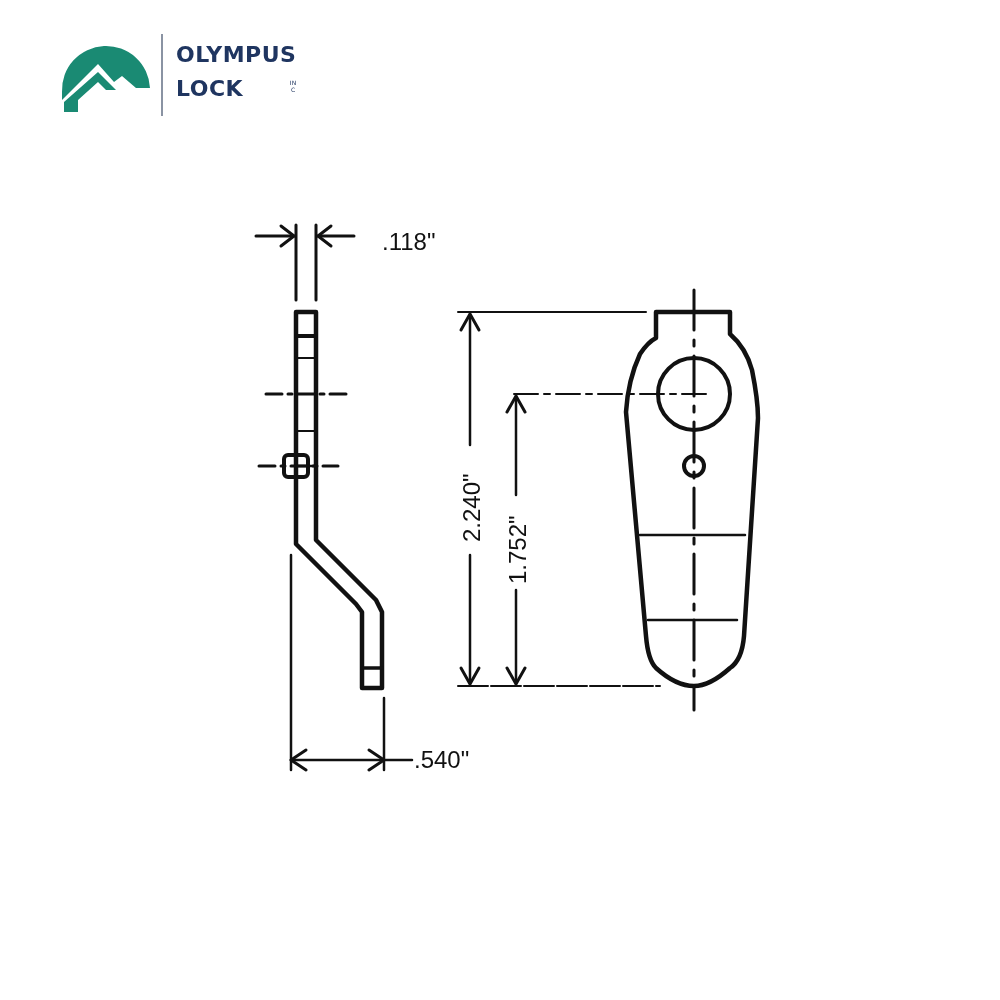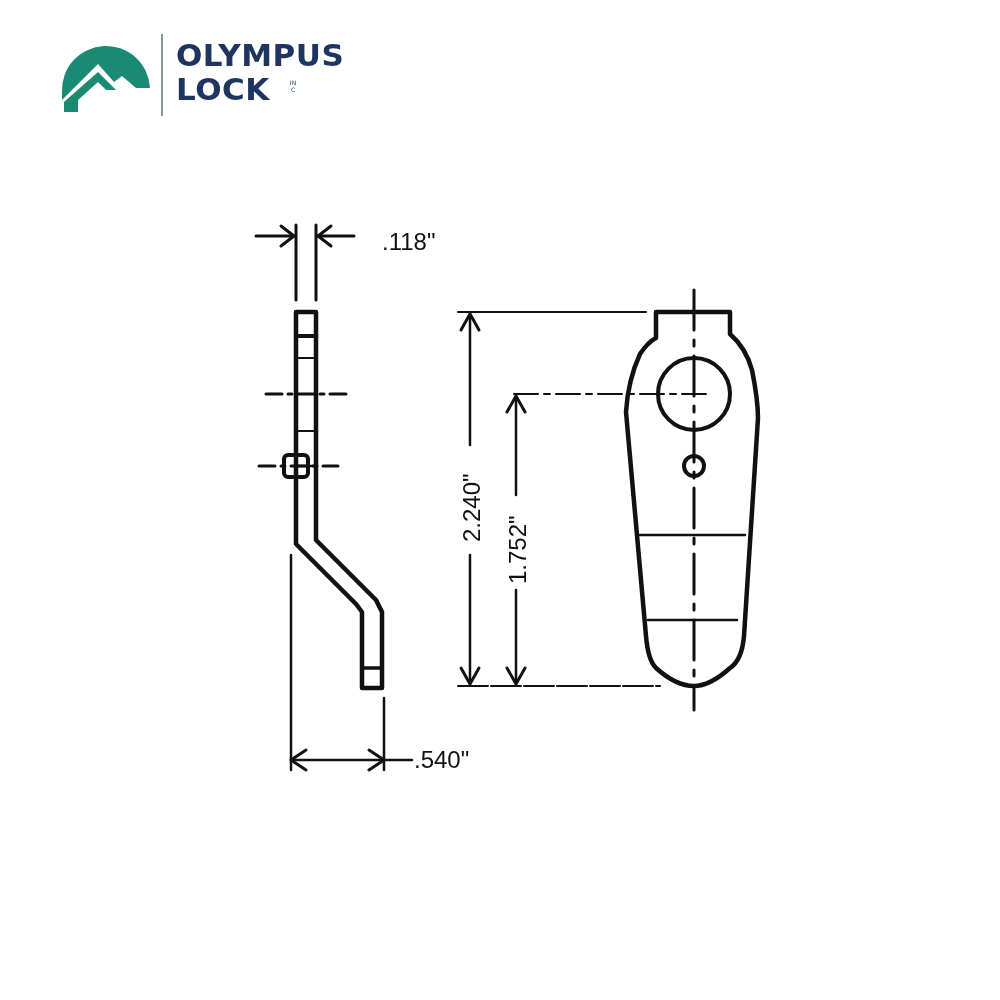--- a/index.html
+++ b/index.html
@@ -36,21 +36,21 @@
       height: 82px;
       background: #8a93a3;
     }
     .logo-word {
       position: absolute;
       left: 118px;
       top: 6px;
       color: #1f3560;
       font-family: "DejaVu Sans", sans-serif;
       font-weight: bold;
-      font-size: 31px;
+      font-size: 22px;
       line-height: 34px;
       letter-spacing: 0.5px;
     }
     .logo-word .line2 {
       display: inline-block;
     }
     .logo-inc {
       position: absolute;
       left: 231px;
       top: 47px;

